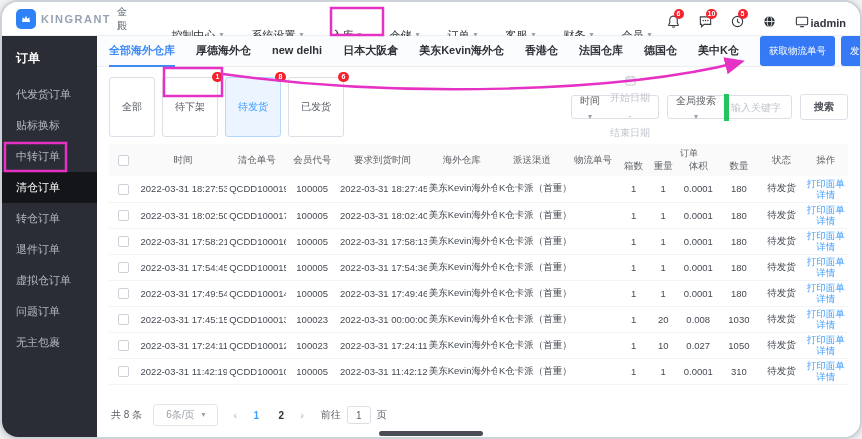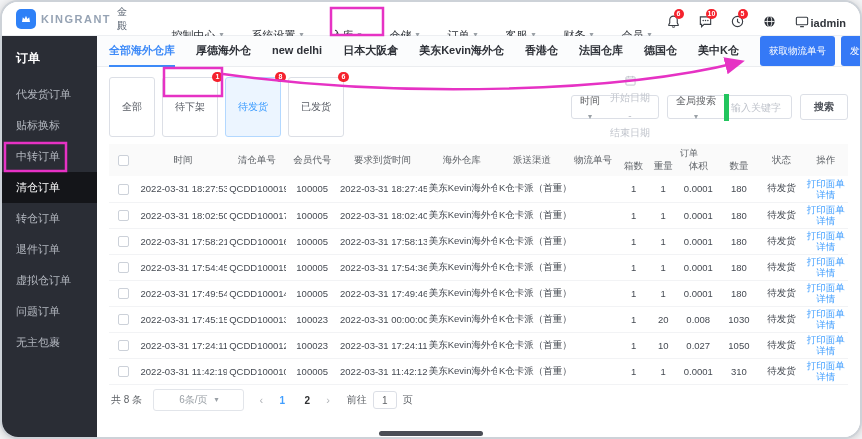--- a/index.html
+++ b/index.html
@@ -51,22 +51,22 @@
   .tablewrap{padding:0 12px;}
   table{width:100%;border-collapse:collapse;table-layout:fixed;}
   thead th{background:#fafafa;color:#5f6368;font-weight:400;font-size:9.5px;padding:0 2px;text-align:center;white-space:nowrap;overflow:hidden;}
   th.group-th{height:14px;font-size:9px;padding-top:3px;}
   th.sub-th{height:14px;padding-bottom:3px;}
   th.span-th{height:31px;}
   tbody td{font-size:9.5px;color:#454a52;text-align:center;height:26px;border-bottom:1px solid #f2f3f5;padding:0 2px;white-space:nowrap;overflow:hidden;}
   .checkbox{display:inline-block;width:11px;height:11px;border:1px solid #ccd1d9;border-radius:2px;background:#fff;cursor:pointer;vertical-align:middle;}
   .link{display:block;color:#409eff;font-size:9.5px;line-height:11px;cursor:pointer;text-decoration:none;}
   
-  .pagination{display:flex;align-items:center;gap:11px;padding:0 14px;font-size:10px;color:#5f6368;margin-top:auto;height:28px;margin-bottom:25px;}
-  .pp-select{display:flex;align-items:center;gap:7px;border:1px solid #e2e5ea;border-radius:3px;padding:3px 25px;color:#9aa0a6;cursor:pointer;}
+  .pagination{display:flex;align-items:center;gap:11px;padding:0 14px;font-size:10px;color:#5f6368;margin-top:auto;height:28px;margin-bottom:10px;}
+  .pp-select{display:flex;align-items:center;gap:7px;border:1px solid #e2e5ea;border-radius:3px;padding:3px 12px;color:#9aa0a6;cursor:pointer;}
   .pager{display:flex;align-items:center;gap:13px;margin-left:4px;}
   .page{min-width:12px;text-align:center;font-weight:700;color:#303133;cursor:pointer;}
   .page.active{color:#409eff;}
   .pager-arrow{color:#b0b3b8;cursor:pointer;font-size:11px;}
   .goto{display:flex;align-items:center;gap:6px;margin-left:6px;}
   .goto-input{width:24px;height:18px;border:1px solid #dcdfe6;border-radius:3px;text-align:center;font-size:10px;color:#606266;}
   .bottom-bar{position:absolute;left:50%;transform:translateX(-50%);bottom:1px;width:104px;height:5px;border-radius:3px;background:#4a4d55;}
   
   .anno-layer{position:absolute;left:0;top:0;width:862px;height:439px;pointer-events:none;z-index:60;}
 </style>

